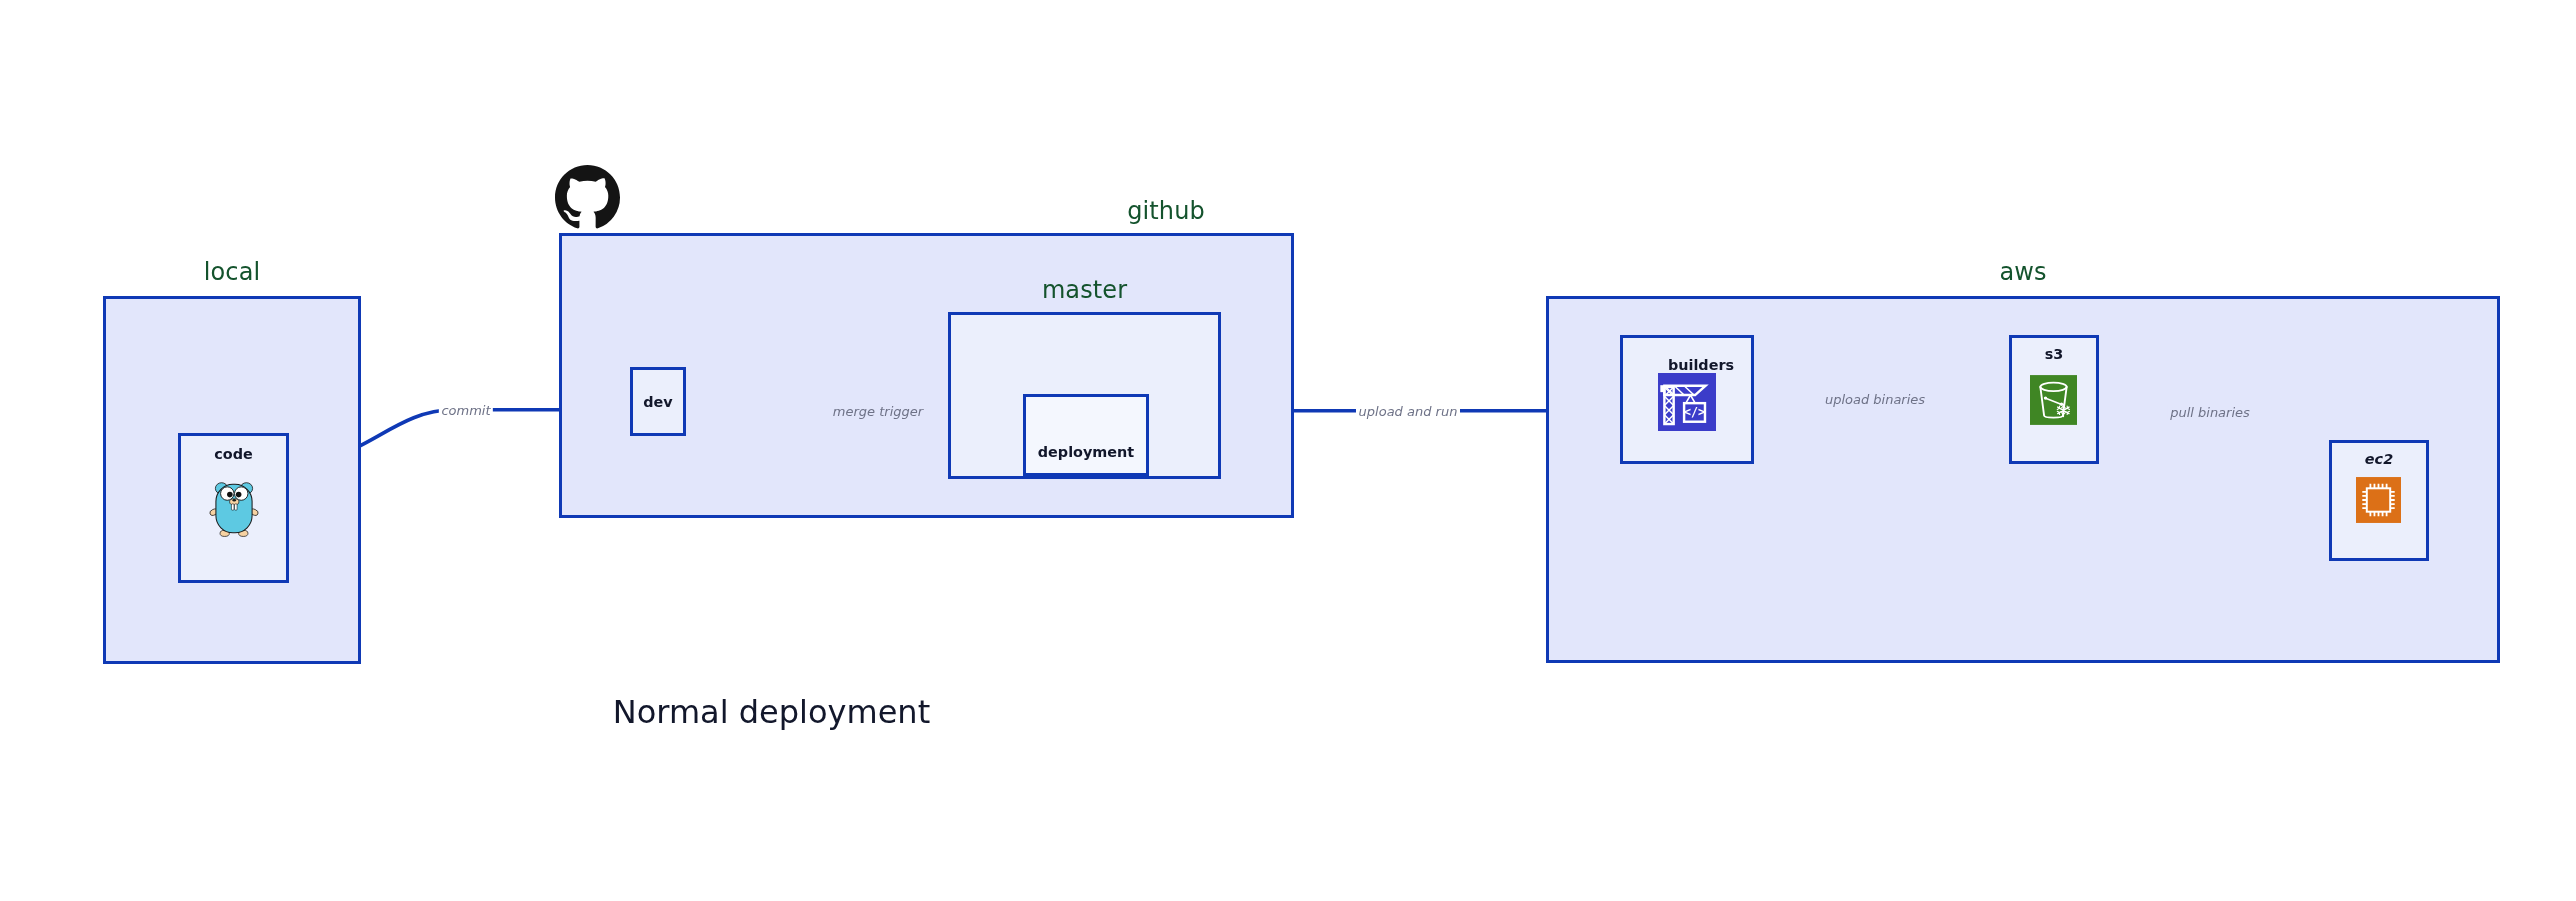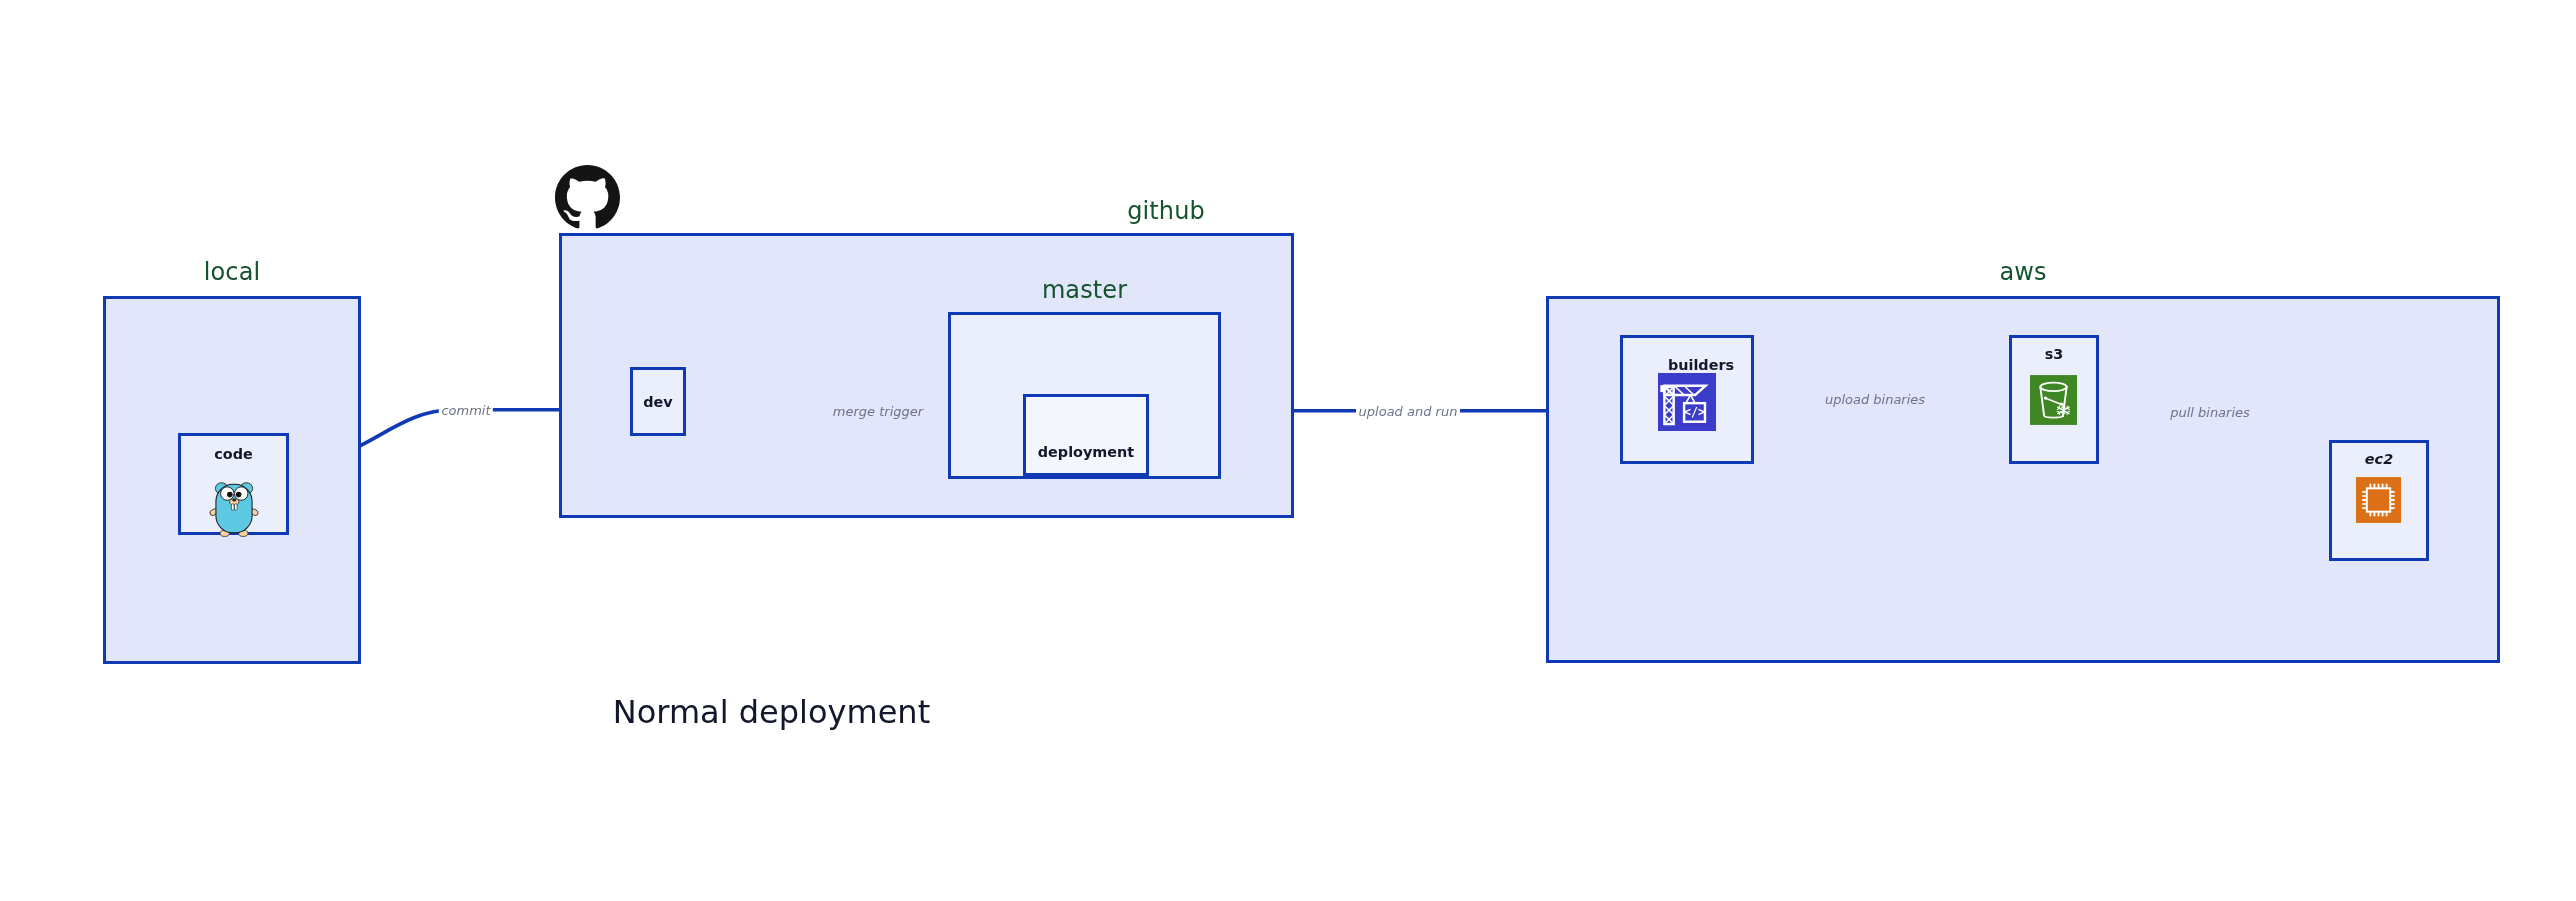--- a/index.html
+++ b/index.html
@@ -122,21 +122,21 @@
     <path d="M 2230 797 L 3139 797" fill="none" stroke="#0F39B5" stroke-width="7" marker-end="url(#arrowBlue)"></path>
 
     <path d="M 3405 775 L 3894 775" fill="none" stroke="#0F39B5" stroke-width="7" marker-end="url(#arrowBlue)"></path>
 
     <path d="M 4075 772 C 4230 768 4330 800 4420 900 L 4514 967" fill="none" stroke="#0F39B5" stroke-width="7" marker-end="url(#arrowBlue)"></path>
   </svg>
 
   <div class="group-label" style="left:103px; top:258px; width:258px; text-align:center;">local</div>
   <div class="group-box" style="left:103px; top:296px; width:258px; height:368px;"></div>
 
-  <div class="node-box" style="left:178px; top:433px; width:111px; height:102px;padding-left:34px;">
+  <div class="node-box" style="left:178px; top:433px; width:111px; height:150px;padding-left:34px;">
     <div class="node-title" style="top:10.3px;">code</div>
 
     <svg class="icon-wrap" style="left:50%; top:40px; width:54px; height:62px; margin-left:-27px;" viewBox="0 0 104 120" xmlns="http://www.w3.org/2000/svg">
 
       <ellipse cx="28" cy="24" rx="12" ry="11" fill="#5DC9E2" stroke="#1A1A1A" stroke-width="1.6"></ellipse>
       <ellipse cx="76" cy="24" rx="12" ry="11" fill="#5DC9E2" stroke="#1A1A1A" stroke-width="1.6"></ellipse>
 
       <ellipse cx="13" cy="70" rx="8" ry="5.5" fill="#F6D2A2" stroke="#1A1A1A" stroke-width="1.4" transform="rotate(-25 13 70)"></ellipse>
       <ellipse cx="91" cy="70" rx="8" ry="5.5" fill="#F6D2A2" stroke="#1A1A1A" stroke-width="1.4" transform="rotate(25 91 70)"></ellipse>
 

